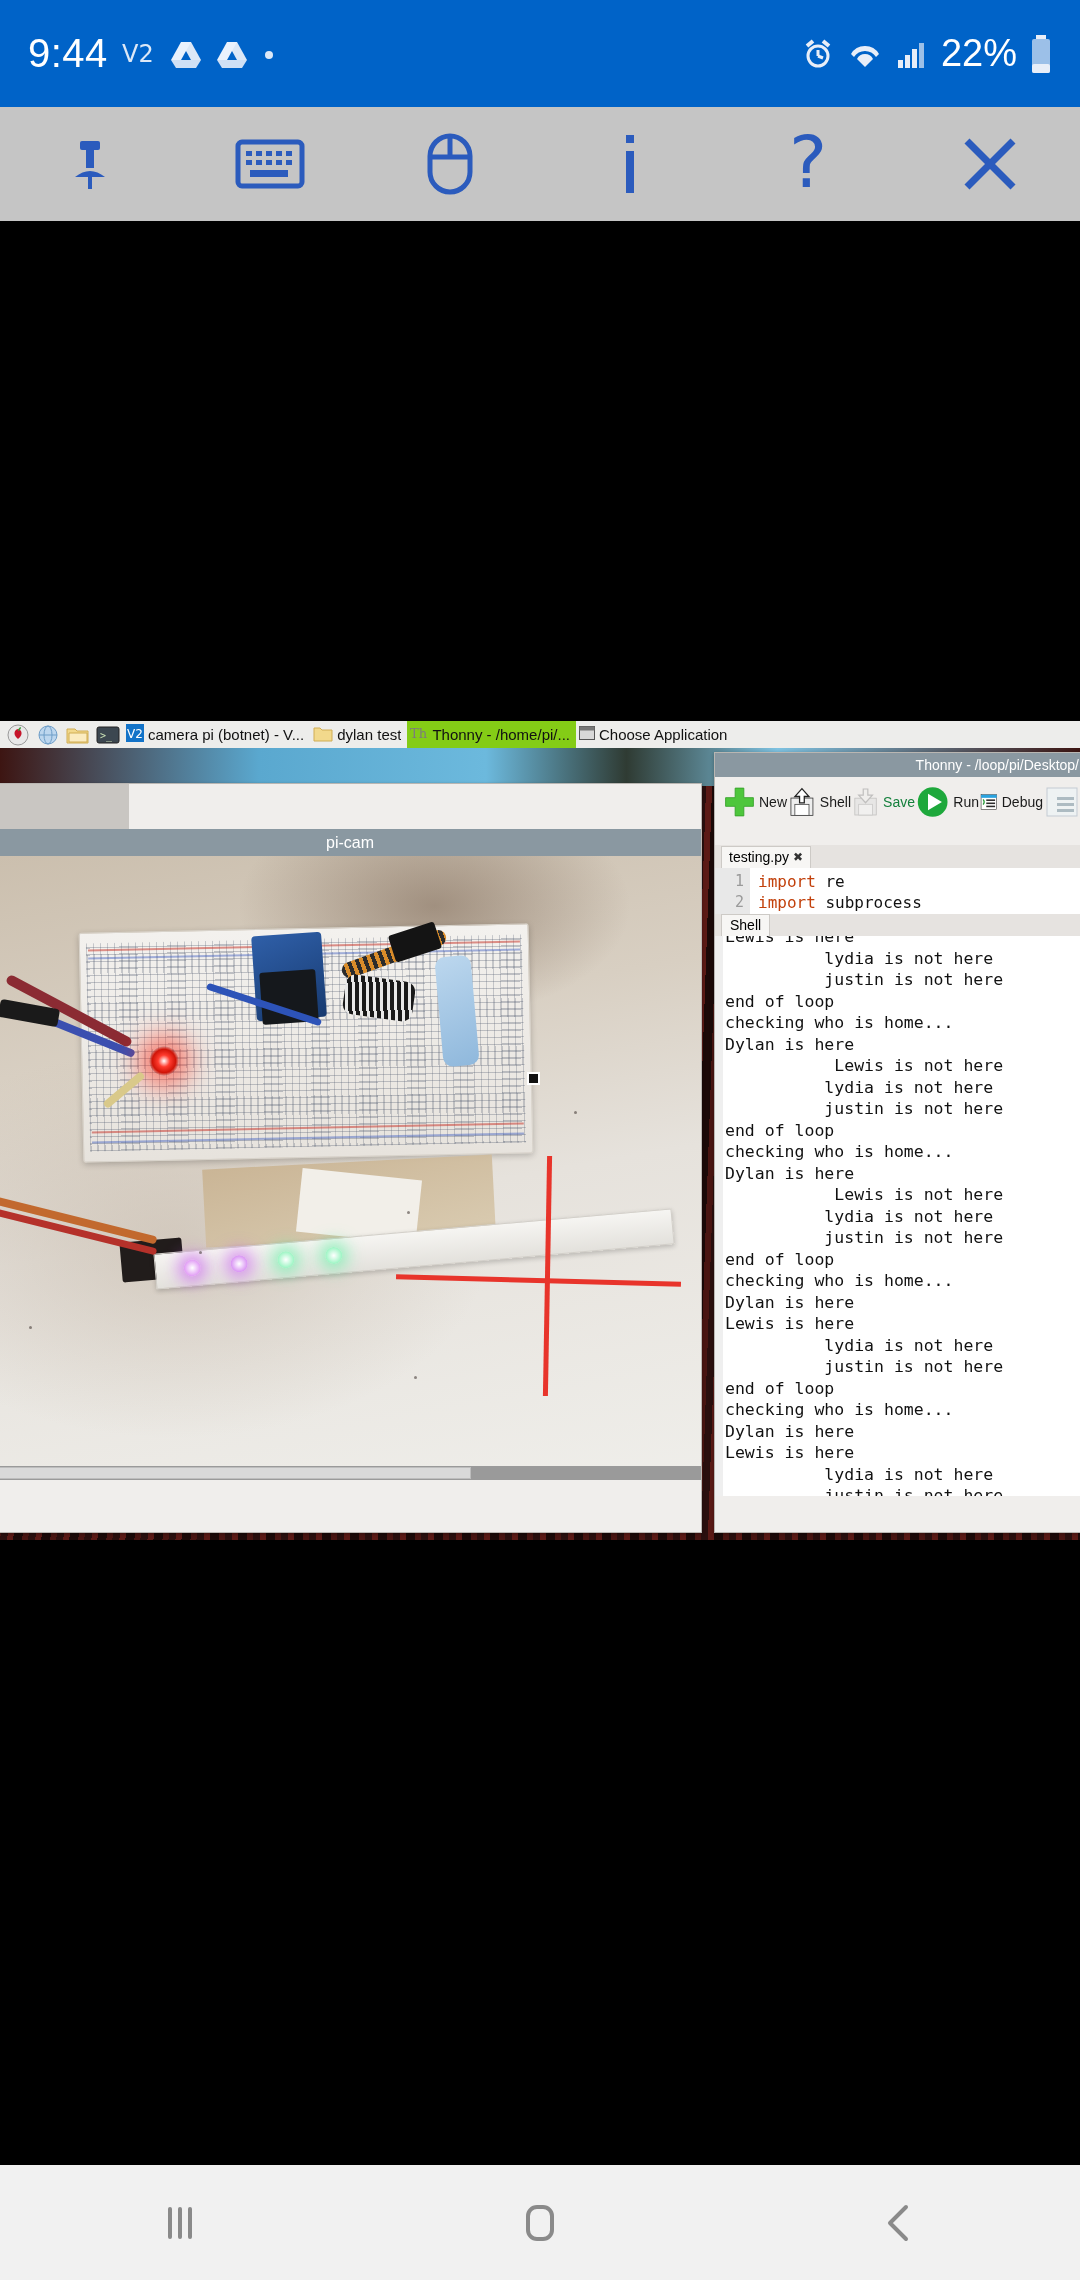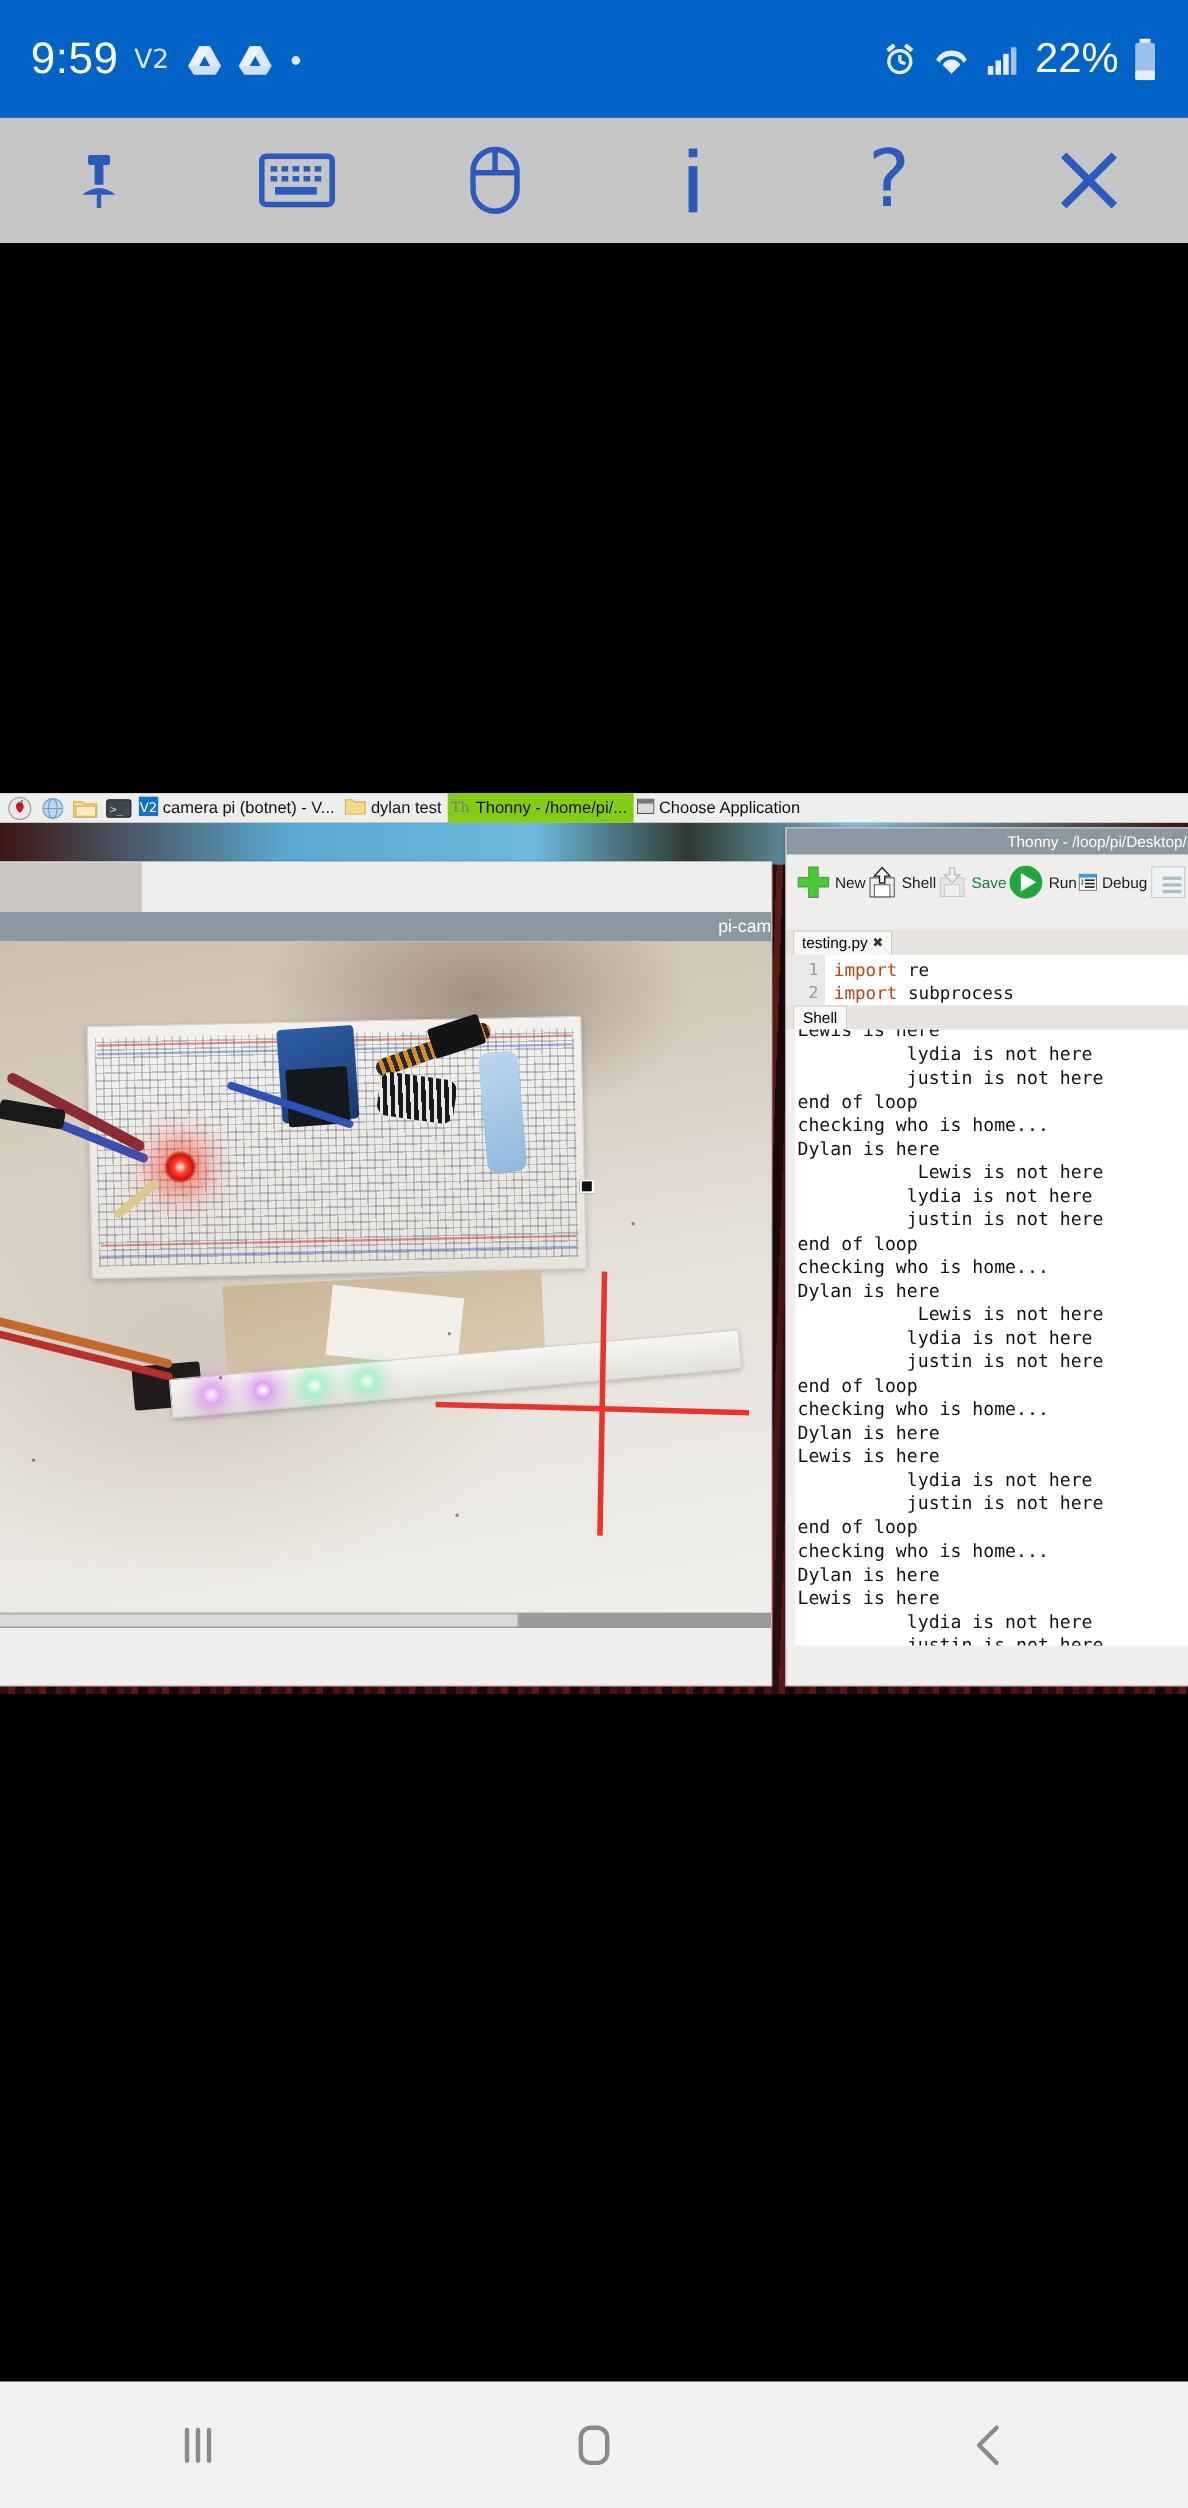--- a/index.html
+++ b/index.html
@@ -59,21 +59,21 @@
   .vncwin-title { position:relative; height:32px; background:#f0eeec;
                   display:flex; align-items:center; justify-content:center;
                   font-size:16px; color:#555; border-bottom:1px solid #e2dfdc; }
   .vncwin-ctrl { position:absolute; right:6px; top:0; height:32px; display:flex;
                  align-items:center; gap:18px; font-size:15px; color:#444; }
   .vncwin-ctrl span { cursor:default; }
   .vncwin-menu { height:45px; background:#f0eeec; display:flex; align-items:flex-start; }
   .vncwin-menu .menu-left { width:130px; height:45px; background:#c9c6c2; }
   .vncwin-menu .menu-rest { flex:1; height:45px; background:#f0eeec; }
   .picam-bar { height:27px; background:#8a98a1; color:#fff; font-size:16px;
-               display:flex; align-items:center; justify-content:flex-end; }
+               display:flex; align-items:center; justify-content:center; }
   .picam-img { position:relative; width:702px; height:624px; overflow:hidden;
                background:#cfc6bb; }
   .picam-scroll { position:absolute; left:0; bottom:0; width:702px; height:14px; background:#9a9a9a; }
   .picam-scroll .thumb { position:absolute; left:0; top:1px; width:472px; height:12px;
                          background:#d9d9d9; border:1px solid #bdbdbd; }
 
   
   .photo { position:absolute; inset:0;
            background:
              radial-gradient(ellipse 280px 160px at 62% 8%, rgba(120,98,80,.55), transparent 70%),
@@ -143,21 +143,21 @@
             background:#f1f1f1; display:flex; align-items:center; justify-content:space-around; }
   .nav-btn { width:180px; height:115px; display:flex; align-items:center; justify-content:center; }
 </style>
 </head>
 <body>
 
 <div class="screen">
 
   <div class="statusbar">
     <div class="sb-left">
-      <span class="sb-time">9:59</span>
+      <span class="sb-time">9:44</span>
       <span class="ico">
         <svg width="34" height="34" viewBox="0 0 34 34">
             <text x="0" y="25" font-size="24" fill="#dce8f7" font-family="DejaVu Sans, sans-serif">V2</text>
           </svg>
       </span>
       <span class="ico">
         <svg width="32" height="32" viewBox="0 0 32 32">
             <polygon points="11,4 21,4 31,22 21,22" fill="#dce8f7"></polygon>
             <polygon points="11,4 1,22 11,22 21,4" fill="#eaf2fd"></polygon>
             <polygon points="1,22 6,30 26,30 31,22" fill="#cfe0f5"></polygon>

